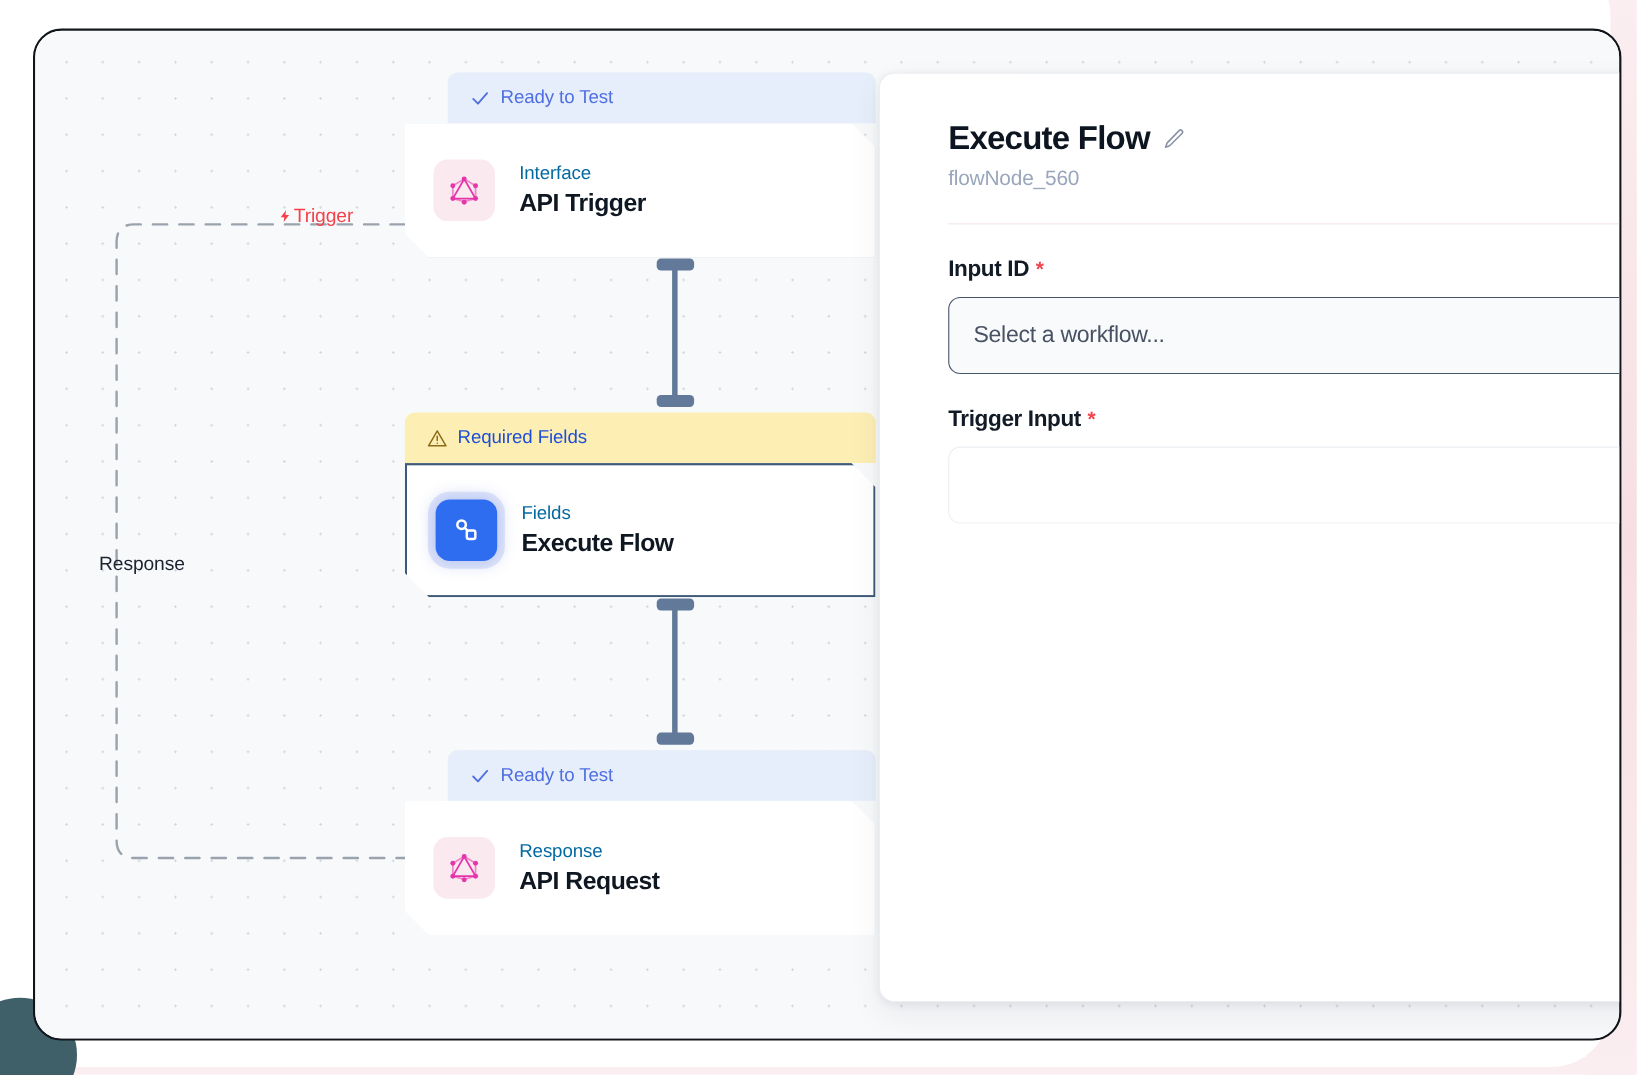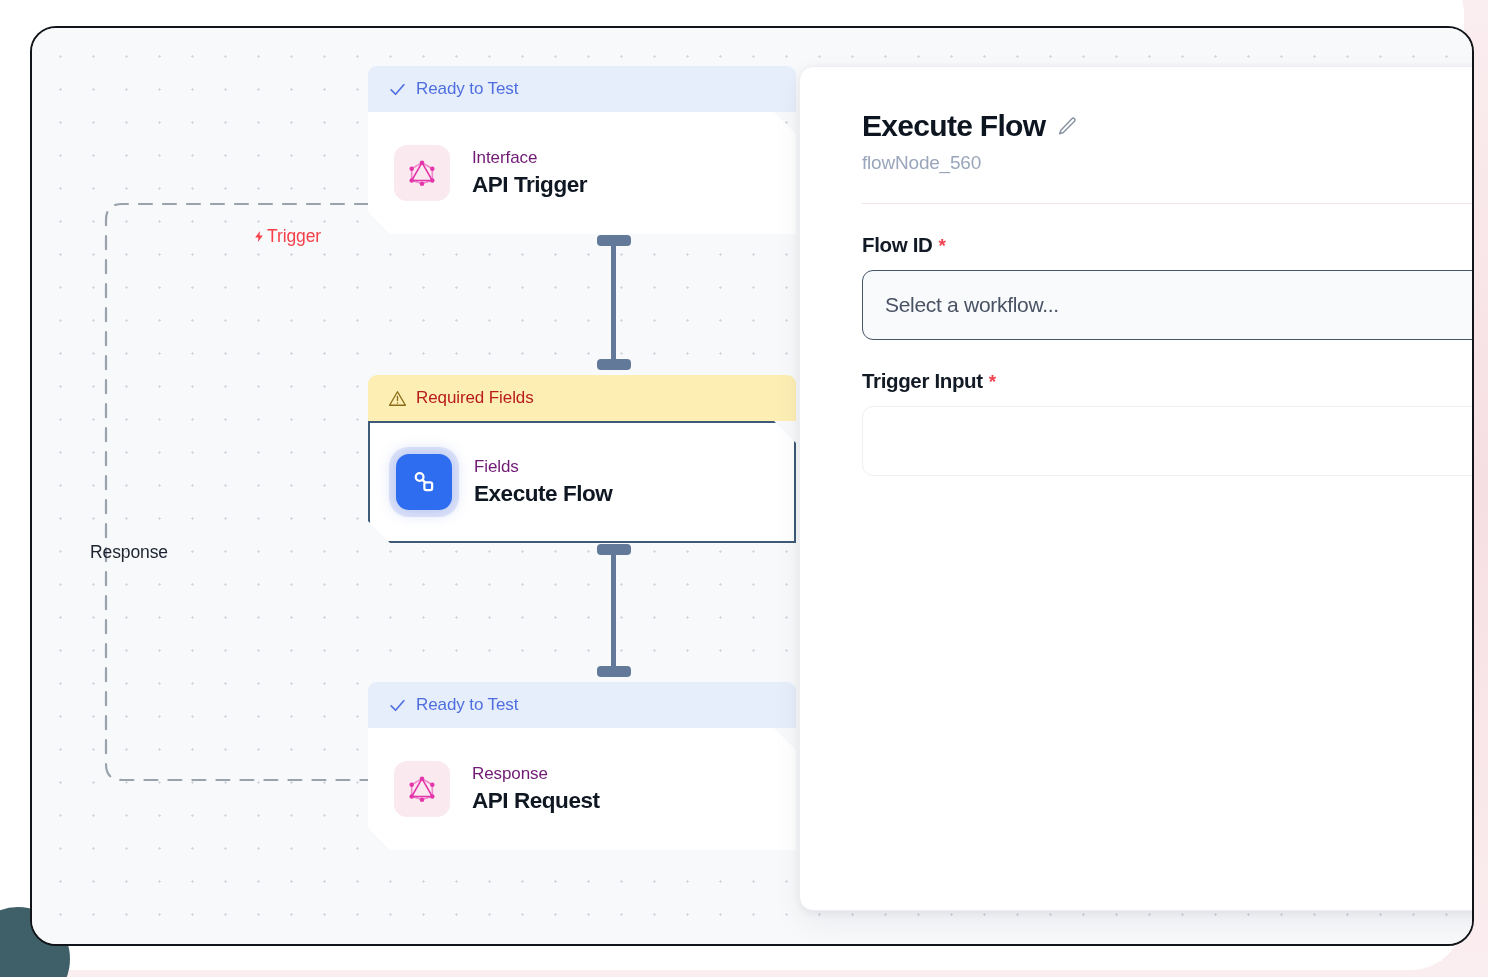--- a/index.html
+++ b/index.html
@@ -106,21 +106,20 @@
     inset: 0;
     pointer-events: none;
   }
 
   
   .canvas-label {
     position: absolute;
     font-size: 17.5px;
     letter-spacing: -0.1px;
     white-space: nowrap;
-    margin-top: 40px;
   }
   .label-trigger {
     left: 221px;
     top: 158px;
     color: #f5404a;
     font-weight: 500;
     display: flex;
     align-items: center;
     gap: 1px;
   }
@@ -146,24 +145,25 @@
     gap: 9px;
     padding: 0 20px;
     font-size: 17px;
     font-weight: 500;
     border-radius: 9px 9px 0 0;
     letter-spacing: -0.1px;
   }
   .status-ready {
     background: #e6edfb;
     color: #4f6fe0;
+    margin-left: 39px;
   }
   .status-required {
     background: #fdeeb4;
-    color: #b91c1c;
+    color: #1d4ed8;
   }
   .node-status svg { display: block; flex: none; }
 
   .node-body {
     background: #ffffff;
     height: 122px;
     display: flex;
     align-items: center;
     gap: 22px;
     padding: 0 26px;
@@ -190,21 +190,21 @@
   }
   .icon-logic {
     background: #2f6df0;
     box-shadow: 0 0 0 7px rgba(79,111,224,0.16), 0 0 14px 4px rgba(79,111,224,0.25);
   }
   .node-icon svg { display: block; }
 
   .node-text { display: flex; flex-direction: column; gap: 4px; min-width: 0; }
   .node-kind {
     font-size: 17px;
-    color: #701a75;
+    color: #0369a1;
     font-weight: 400;
     letter-spacing: -0.1px;
   }
   .node-title {
     font-size: 22.5px;
     color: #0f1722;
     font-weight: 700;
     letter-spacing: -0.45px;
   }
 
@@ -457,21 +457,21 @@
           <path d="M16.6 3.9 a1.9 1.9 0 0 1 2.7 2.7 L7.6 18.3 L3.8 19.6 L5.1 15.8 Z" fill="none" stroke="#8a94a6" stroke-width="1.55" stroke-linejoin="round"></path>
         </svg>
       </div>
 
       <div class="panel-subtitle">flowNode_560</div>
 
       <div class="panel-divider"></div>
 
       <div class="field-group">
         <div class="field-label">
-          <span>Flow ID</span>
+          <span>Input ID</span>
           <span class="req-star">*</span>
         </div>
         <div class="select-box">
           <span>Select a workflow...</span>
         </div>
       </div>
 
       <div class="field-group">
         <div class="field-label">
           <span>Trigger Input</span>

